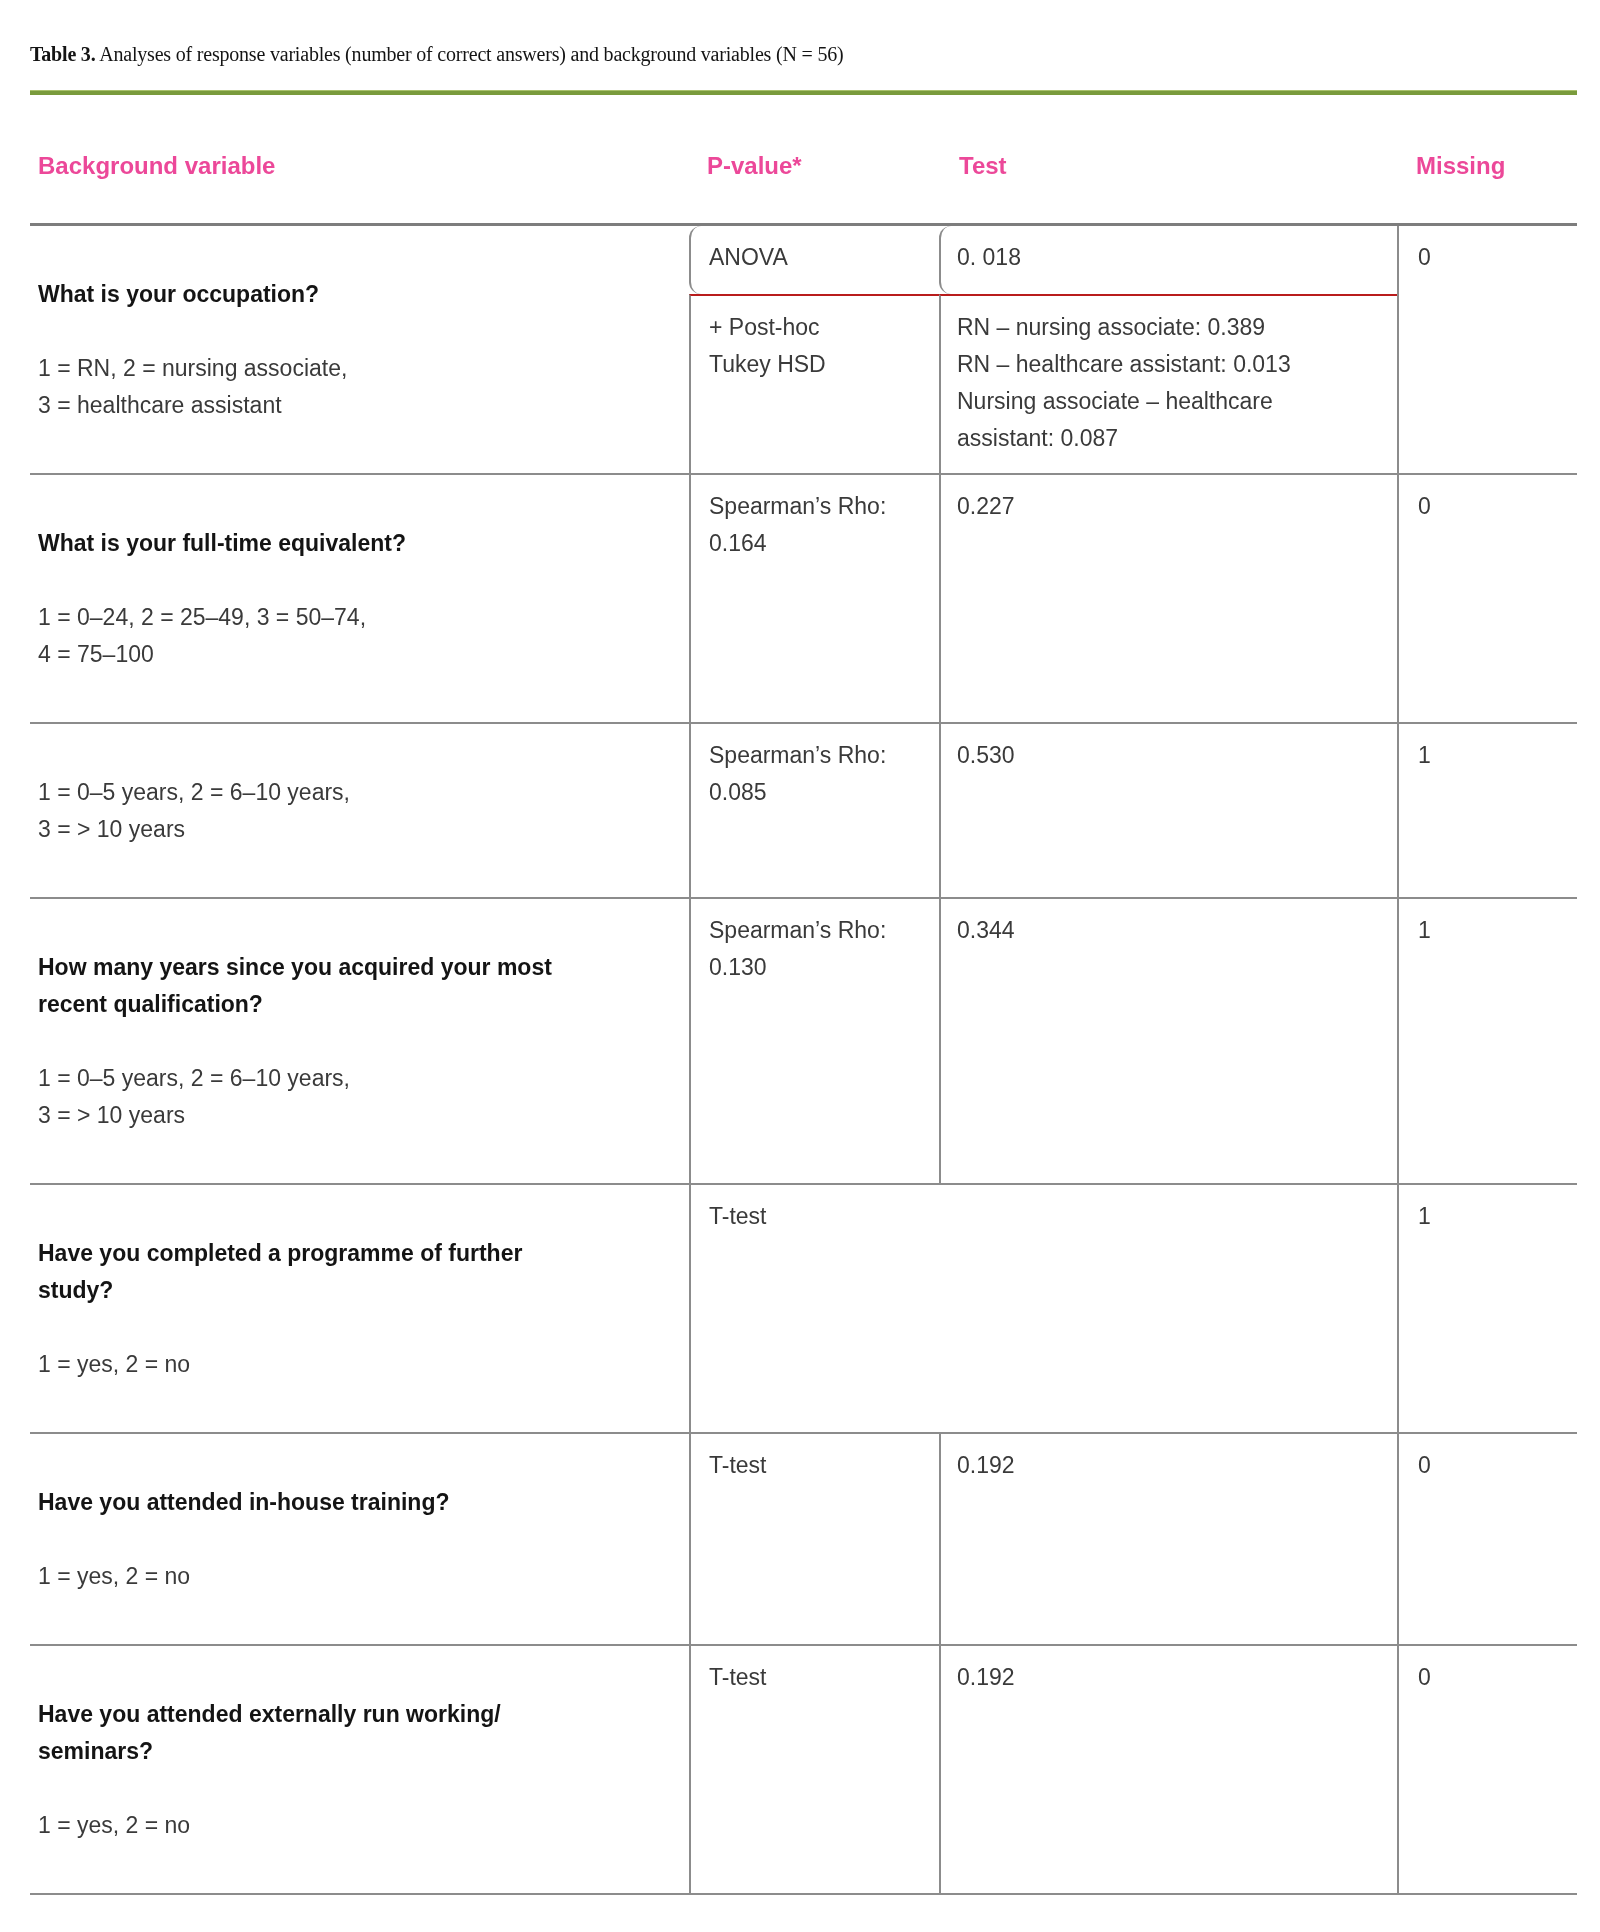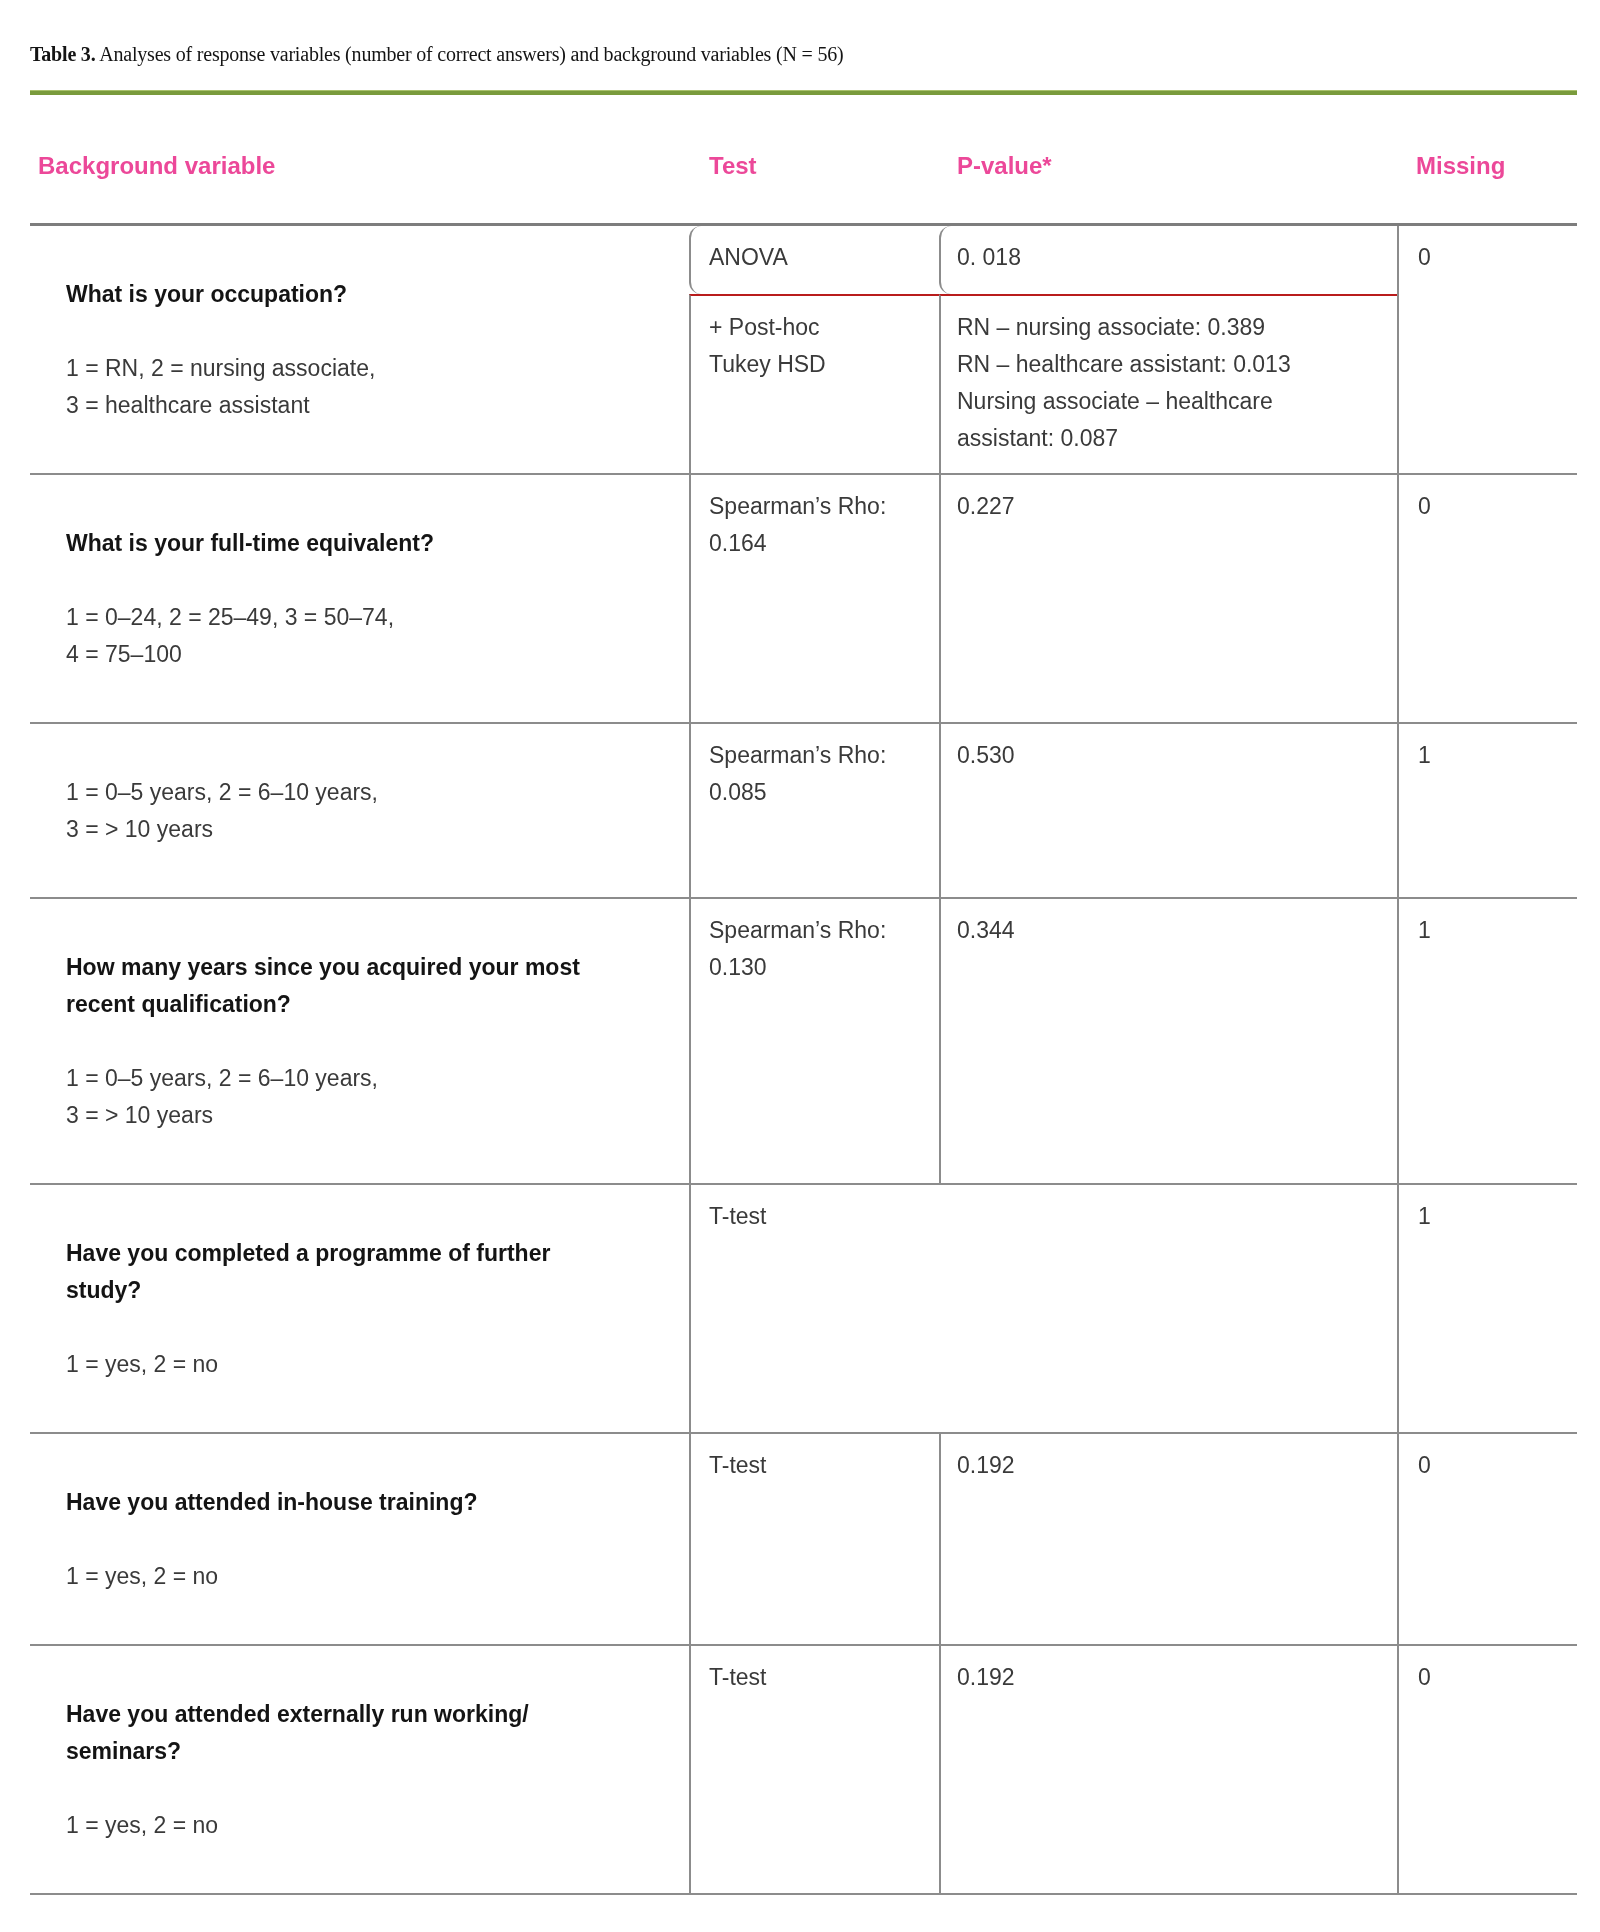--- a/index.html
+++ b/index.html
@@ -40,21 +40,21 @@
   .hcell.c4 { padding-left: 19px; }
 
   .row + .row { border-top: 2px solid #8c8c8c; }
   .row.split { grid-template-rows: auto 1fr; }
 
   .cell {
     white-space: pre-line;
     font-size: 23px; line-height: 37px; color: #3a3a3a;
     padding: 13px 12px 12px 18px;
   }
-  .cell.bgc { padding-left: 8px; padding-right: 26px; grid-column: 1; margin-left: 28px; }
+  .cell.bgc { padding-left: 8px; padding-right: 26px; grid-column: 1; }
   .cell.test { grid-column: 2; border-left: 2px solid #8c8c8c; }
   .cell.pval { grid-column: 3; border-left: 2px solid #8c8c8c; padding-left: 16px; }
   .cell.miss { grid-column: 4; border-left: 2px solid #8c8c8c; padding-left: 19px; }
 
   .span2 { grid-row: 1 / 3; }
   .r1 { grid-row: 1; padding-bottom: 18px; border-radius: 12px; }
   .r2 { grid-row: 2; border-top: 2px solid #b91c1c; }
 
   .q { font-weight: 700; color: #141414; }
   .cdg { font-weight: 400; }
@@ -68,22 +68,22 @@
     <span class="bold">Table 3.</span>
     <span>Analyses of response variables (number of correct answers) and background variables (N = 56)</span>
   </div>
 
   <div class="rule top"></div>
 
   <div class="tbl">
 
     <div class="thead">
       <div class="hcell c1">Background variable</div>
+      <div class="hcell c3">P-value*</div>
       <div class="hcell c2">Test</div>
-      <div class="hcell c3">P-value*</div>
       <div class="hcell c4">Missing</div>
     </div>
 
     <div class="row split">
       <div class="cell bgc span2">
         <div class="q">What is your occupation?</div>
         <div class="cdg">1 = RN, 2 = nursing associate,
 3 = healthcare assistant</div>
       </div>
       <div class="cell test r1">ANOVA</div>

